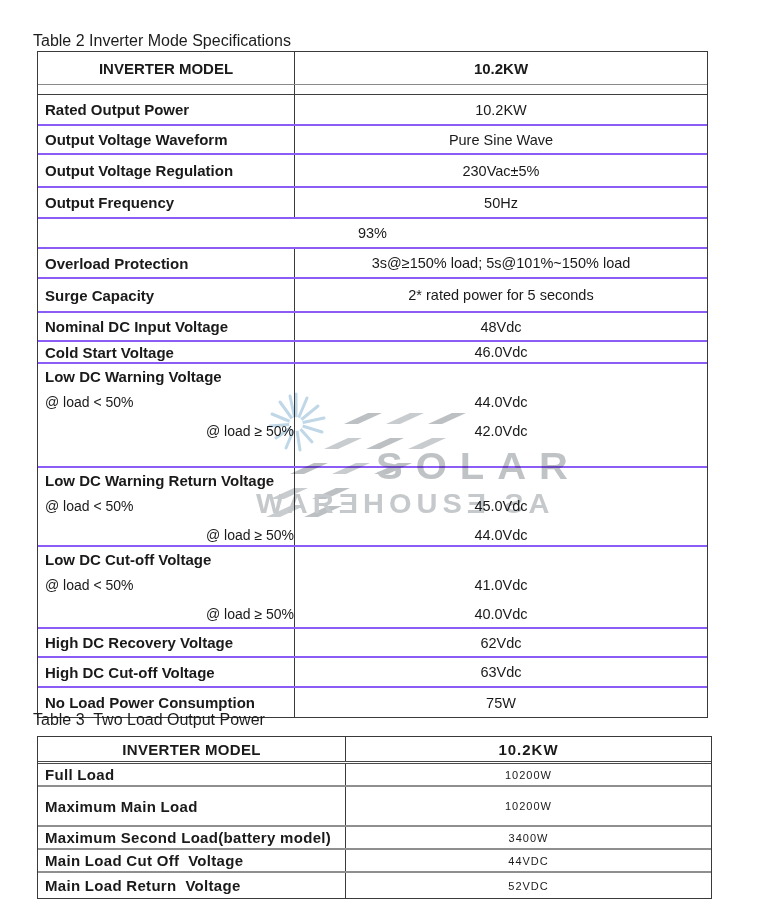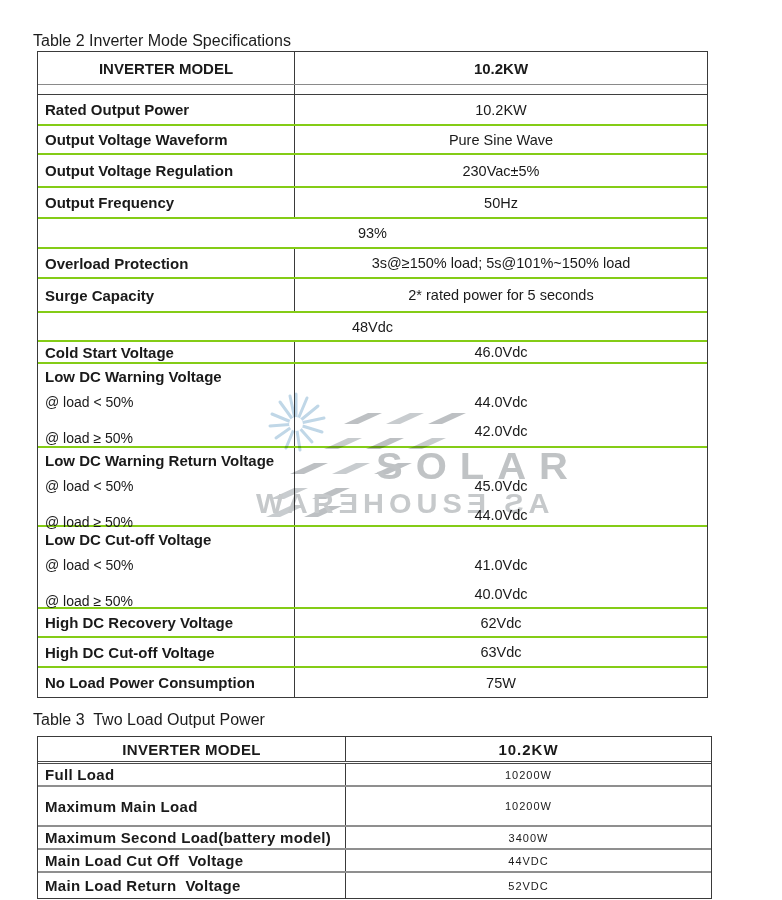--- a/index.html
+++ b/index.html
@@ -38,37 +38,37 @@
   }
   .cell-r{
     flex:1;box-sizing:border-box;
     display:flex;align-items:center;justify-content:center;
     font-size:14.5px;text-align:center;
   }
   .t2 .cell-l{width:257px;}
   .t3 .cell-l{width:308px;white-space:pre;letter-spacing:0.3px;}
   .t3 .cell-r{font-size:11px;letter-spacing:1px;}
 
-  .t2 .row{border-bottom:2px solid #84cc16;}
+  .t2 .row{border-bottom:2px solid #8b5cf6;}
   .t2 .row.hdr{height:33px;border-bottom:1px solid #8a8a8a;}
   .t2 .row.gap{height:10px;border-bottom:1px solid #3f3f3f;}
   .t2 .row.last{border-bottom:none;}
   .row.hdr .cell-l{justify-content:center;padding-left:0;font-size:15px;}
   .row.hdr .cell-r{font-weight:bold;font-size:15px;}
 
   .t3 .row{border-bottom:2px solid #8f8f8f;}
   .t3 .row.hdr{height:27px;border-bottom:3px double #4a4a4a;}
   .t3 .row.last{border-bottom:none;}
 
   
   .group .cell-l{display:block;padding-top:0;}
   .group .cell-r{display:block;text-align:center;}
   .g-title{margin-top:3px;line-height:20px;font-weight:bold;font-size:15px;}
   .g-sub{margin-top:6px;line-height:18px;font-weight:normal;font-size:14px;}
-  .g-sub + .g-sub{margin-top:18px;}
+  .g-sub + .g-sub{margin-top:11px;text-align:right;}
   .g-val{line-height:18px;font-size:14.5px;}
   .g-val.first{margin-top:29px;}
   .g-val + .g-val{margin-top:11px;}
 
   
   .wm{
     position:absolute;left:248px;top:388px;width:440px;height:140px;
     pointer-events:none;mix-blend-mode:multiply;z-index:5;
   }
   .wm svg{position:absolute;left:0;top:0;}
@@ -164,28 +164,29 @@
     </div>
     <div class="row" style="height:30px">
       <div class="cell-l">Overload Protection</div>
       <div class="cell-r">3s@≥150% load; 5s@101%~150% load</div>
     </div>
     <div class="row" style="height:34px">
       <div class="cell-l">Surge Capacity</div>
       <div class="cell-r">2* rated power for 5 seconds</div>
     </div>
     <div class="row" style="height:29px">
+      <div class="cell-l">Nominal DC Input Voltage</div>
       <div class="cell-r">48Vdc</div>
     </div>
     <div class="row" style="height:22px">
       <div class="cell-l">Cold Start Voltage</div>
       <div class="cell-r">46.0Vdc</div>
     </div>
 
-    <div class="row group" style="height:84px">
+    <div class="row group" style="height:104px">
       <div class="cell-l">
         <div class="g-title">Low DC Warning Voltage</div>
         <div class="g-sub">@ load &lt; 50%</div>
         <div class="g-sub">@ load ≥ 50%</div>
       </div>
       <div class="cell-r">
         <div class="g-val first">44.0Vdc</div>
         <div class="g-val">42.0Vdc</div>
       </div>
     </div>

